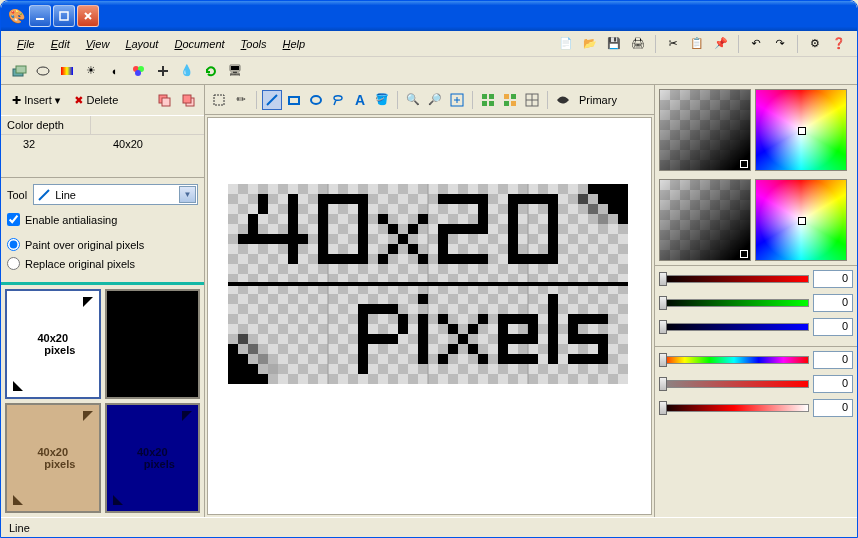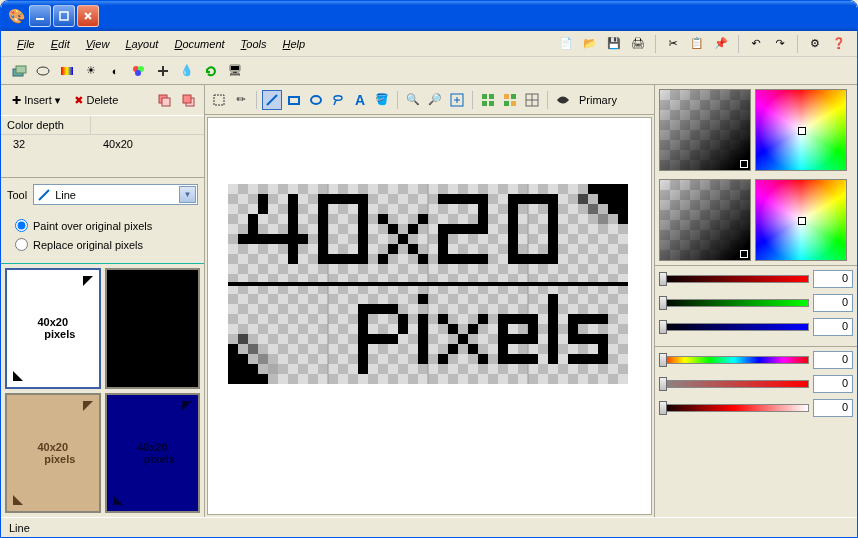--- a/index.html
+++ b/index.html
@@ -24,33 +24,33 @@
 .toolbar2 { height: 28px; background: #ece9d8; display: flex; align-items: center; padding: 2px 8px; gap: 4px; border-bottom: 1px solid #aca899; }
 
 .main { flex: 1; display: flex; background: #ece9d8; overflow: hidden; }
 
 .left-panel { width: 204px; display: flex; flex-direction: column; border-right: 1px solid #aca899; }
 .left-top { border-bottom: 1px solid #aca899; }
 .layer-tb { height: 30px; display: flex; align-items: center; padding: 2px 6px; gap: 4px; }
 .layer-tb .btn { display: flex; align-items: center; gap: 3px; padding: 2px 4px; cursor: pointer; border: 1px solid transparent; }
 .layer-head { display: flex; background: #ece9d8; border-top: 1px solid #fff; border-bottom: 1px solid #d4d0c8; }
 .layer-head .col { padding: 3px 6px; border-right: 1px solid #d4d0c8; }
-.layer-row { display: flex; background: #ece9d8; padding: 2px 6px; }
+.layer-row { display: flex; background: #ece9d8; padding: 2px 16px; }
 .layer-row .col1 { width: 90px; padding: 1px 6px; }
 .layer-row .col2 { padding: 1px 6px; }
 .layer-fill { height: 24px; }
 
-.tool-area { border-bottom: 1px solid #14b8a6; padding: 6px; }
+.tool-area { border-bottom: 3px solid #14b8a6; padding: 6px; }
 .tool-row { display: flex; align-items: center; gap: 6px; margin-bottom: 8px; }
 .tool-row label { }
 .tool-select { flex: 1; height: 21px; border: 1px solid #7f9db9; background: white; display: flex; align-items: center; padding: 0 3px; gap: 4px; position: relative; }
 .tool-select .dd { position: absolute; right: 1px; top: 1px; width: 17px; height: 17px; background: linear-gradient(to bottom,#dce6f8,#b0c8e8); border: 1px solid #7f9db9; display: flex; align-items: center; justify-content: center; font-size: 8px; color: #4a6a9a; }
 .check-row { display: flex; align-items: center; gap: 5px; margin-bottom: 6px; }
 .check-row input { }
-.radio-row { display: flex; align-items: center; gap: 5px; margin-bottom: 6px; margin-left: 8px; }
+.radio-row { display: flex; align-items: center; gap: 5px; margin-bottom: 6px; }
 
 .previews { flex: 1; display: grid; grid-template-columns: 1fr 1fr; grid-template-rows: 1fr 1fr; gap: 4px; padding: 4px; }
 .preview { border: 2px solid #8a867a; display: flex; flex-direction: column; align-items: center; justify-content: center; font-family: monospace; font-weight: bold; font-size: 14px; line-height: 1.1; position: relative; }
 .preview.active { border: 2px solid #3d5fa6; }
 
 .canvas-area { flex: 1; display: flex; flex-direction: column; background: #ece9d8; }
 .canvas-tb { height: 30px; display: flex; align-items: center; padding: 2px 4px; gap: 2px; border-bottom: 1px solid #aca899; }
 .canvas-view { flex: 1; background: white; border: 1px solid #aca899; margin: 2px; position: relative; overflow: hidden; }
 .pixel-canvas { position: absolute; left: 20px; top: 66px; width: 400px; height: 200px; }
 .checker { background-image: linear-gradient(45deg,#bbb 25%,transparent 25%),linear-gradient(-45deg,#bbb 25%,transparent 25%),linear-gradient(45deg,transparent 75%,#bbb 75%),linear-gradient(-45deg,transparent 75%,#bbb 75%); background-size: 20px 20px; background-position: 0 0,0 10px,10px -10px,-10px 0; background-color: #dcdcdc; }
@@ -213,20 +213,24 @@
       <div class="tool-row">
         <label>Tool</label>
         <div class="tool-select">
           <svg width="14" height="14">
               <line x1="2" y1="12" x2="12" y2="2" stroke="#06c" stroke-width="2"></line>
             </svg>
           <span>Line</span>
           <div class="dd">▼</div>
         </div>
       </div>
+      <div class="check-row">
+        <input type="checkbox" checked="" style="">
+        <label>Enable antialiasing</label>
+      </div>
       <div style="height:6px"></div>
       <div class="radio-row">
         <input type="radio" name="pm" checked="" style="">
         <label>Paint over original pixels</label>
       </div>
       <div class="radio-row">
         <input type="radio" name="pm" style="">
         <label>Replace original pixels</label>
       </div>
     </div>

